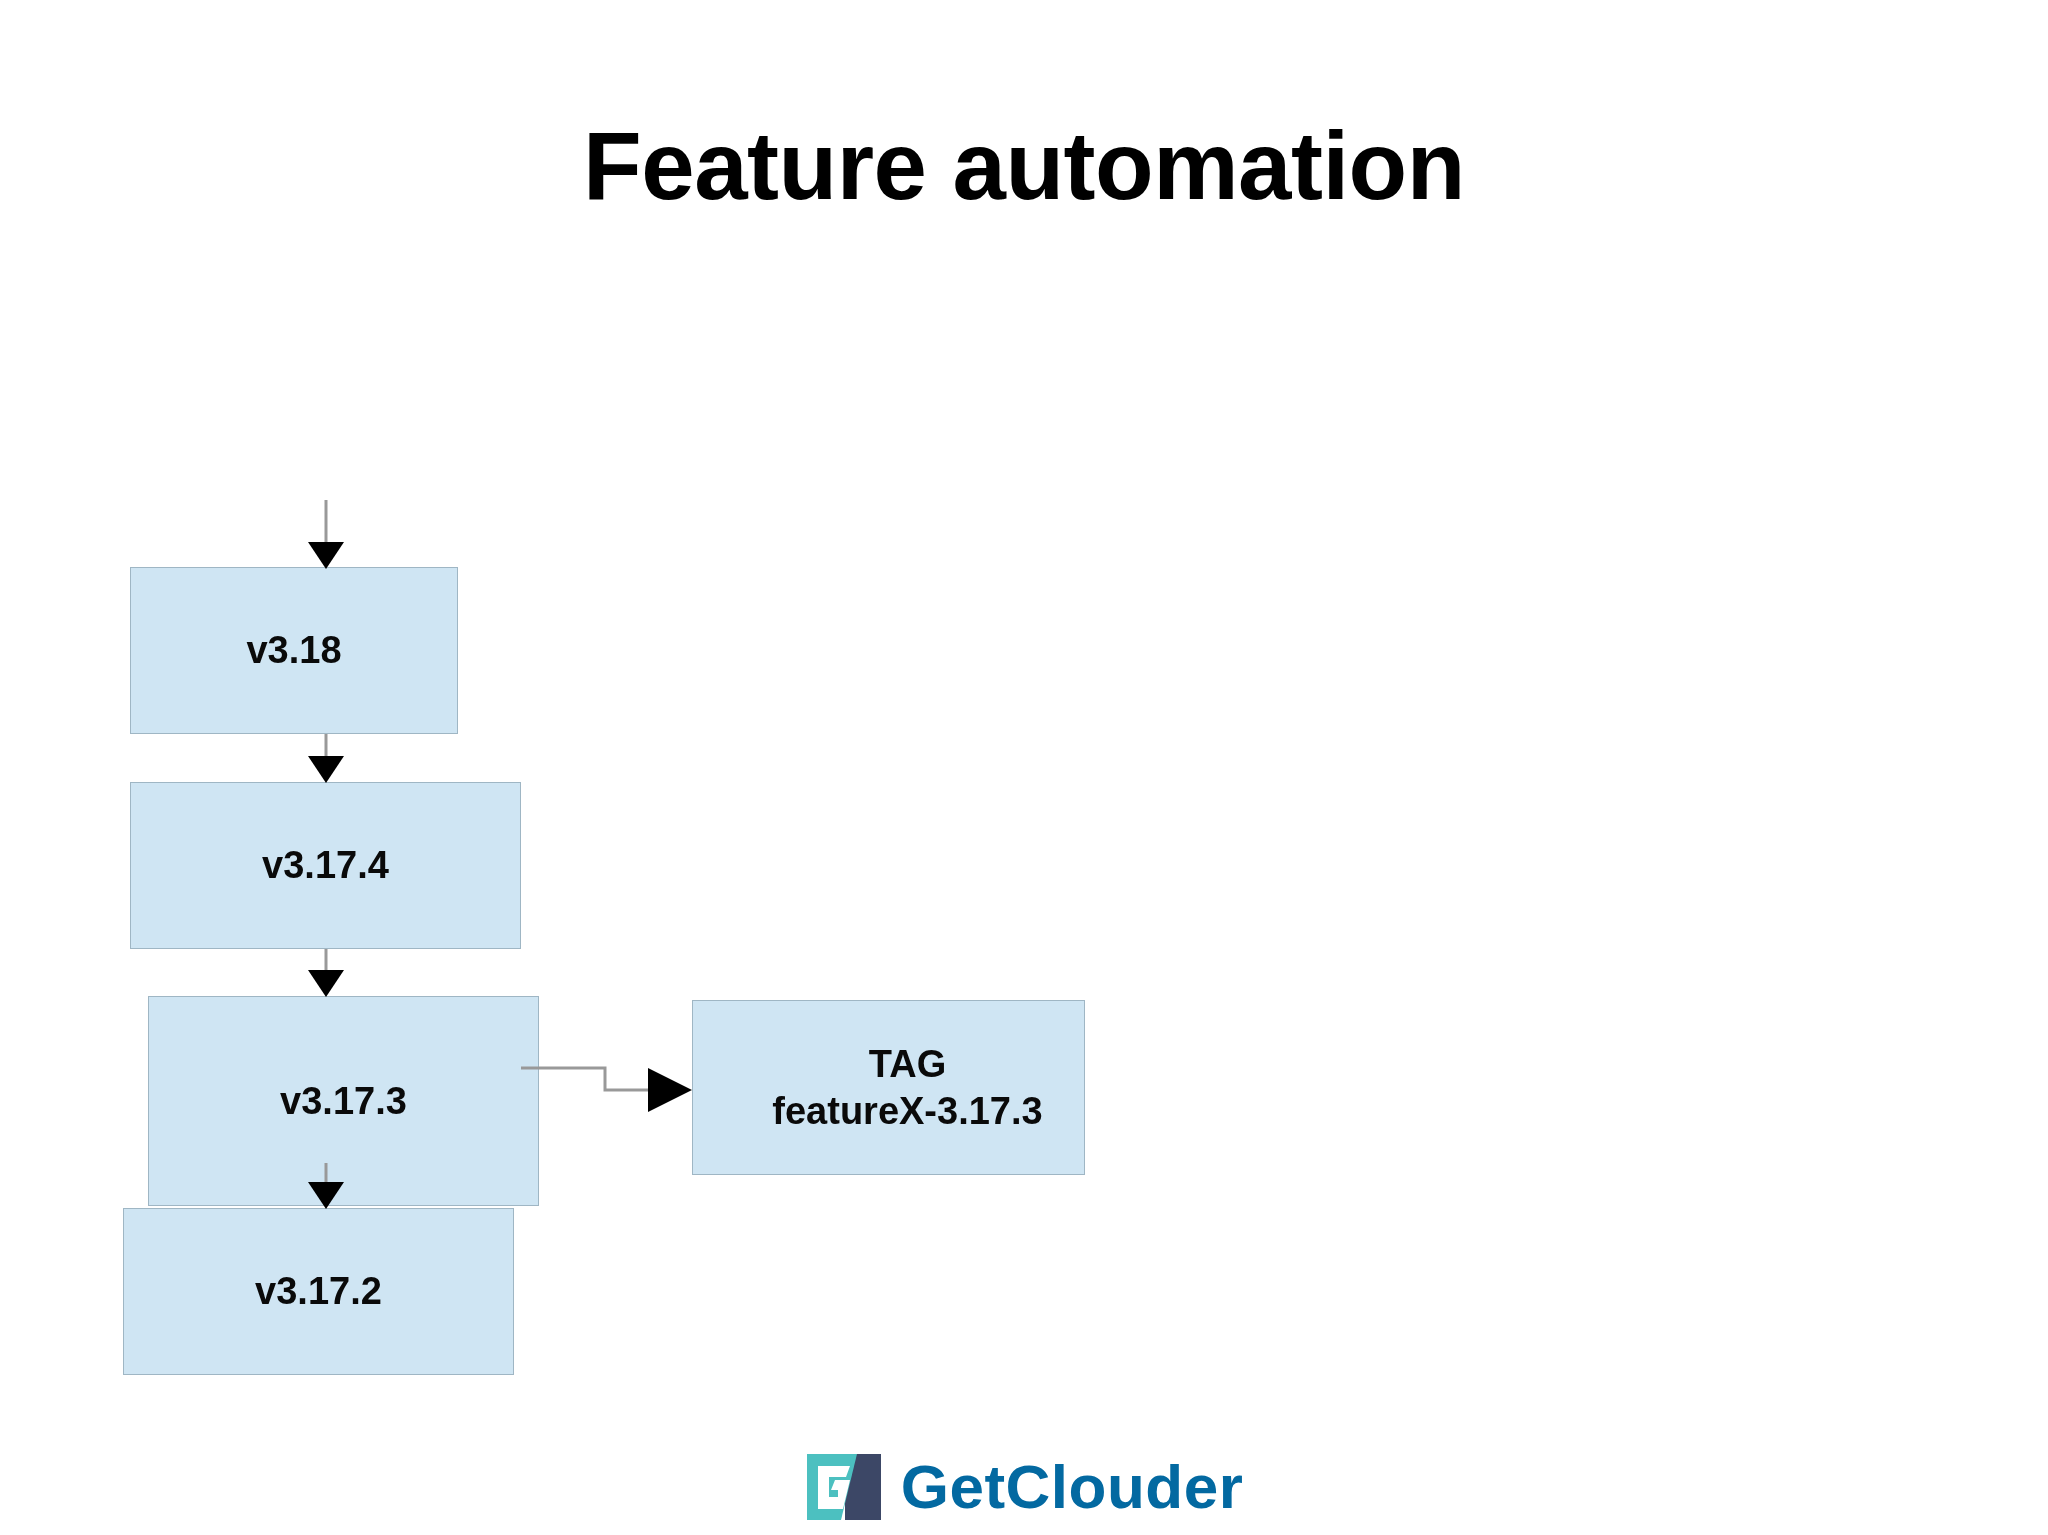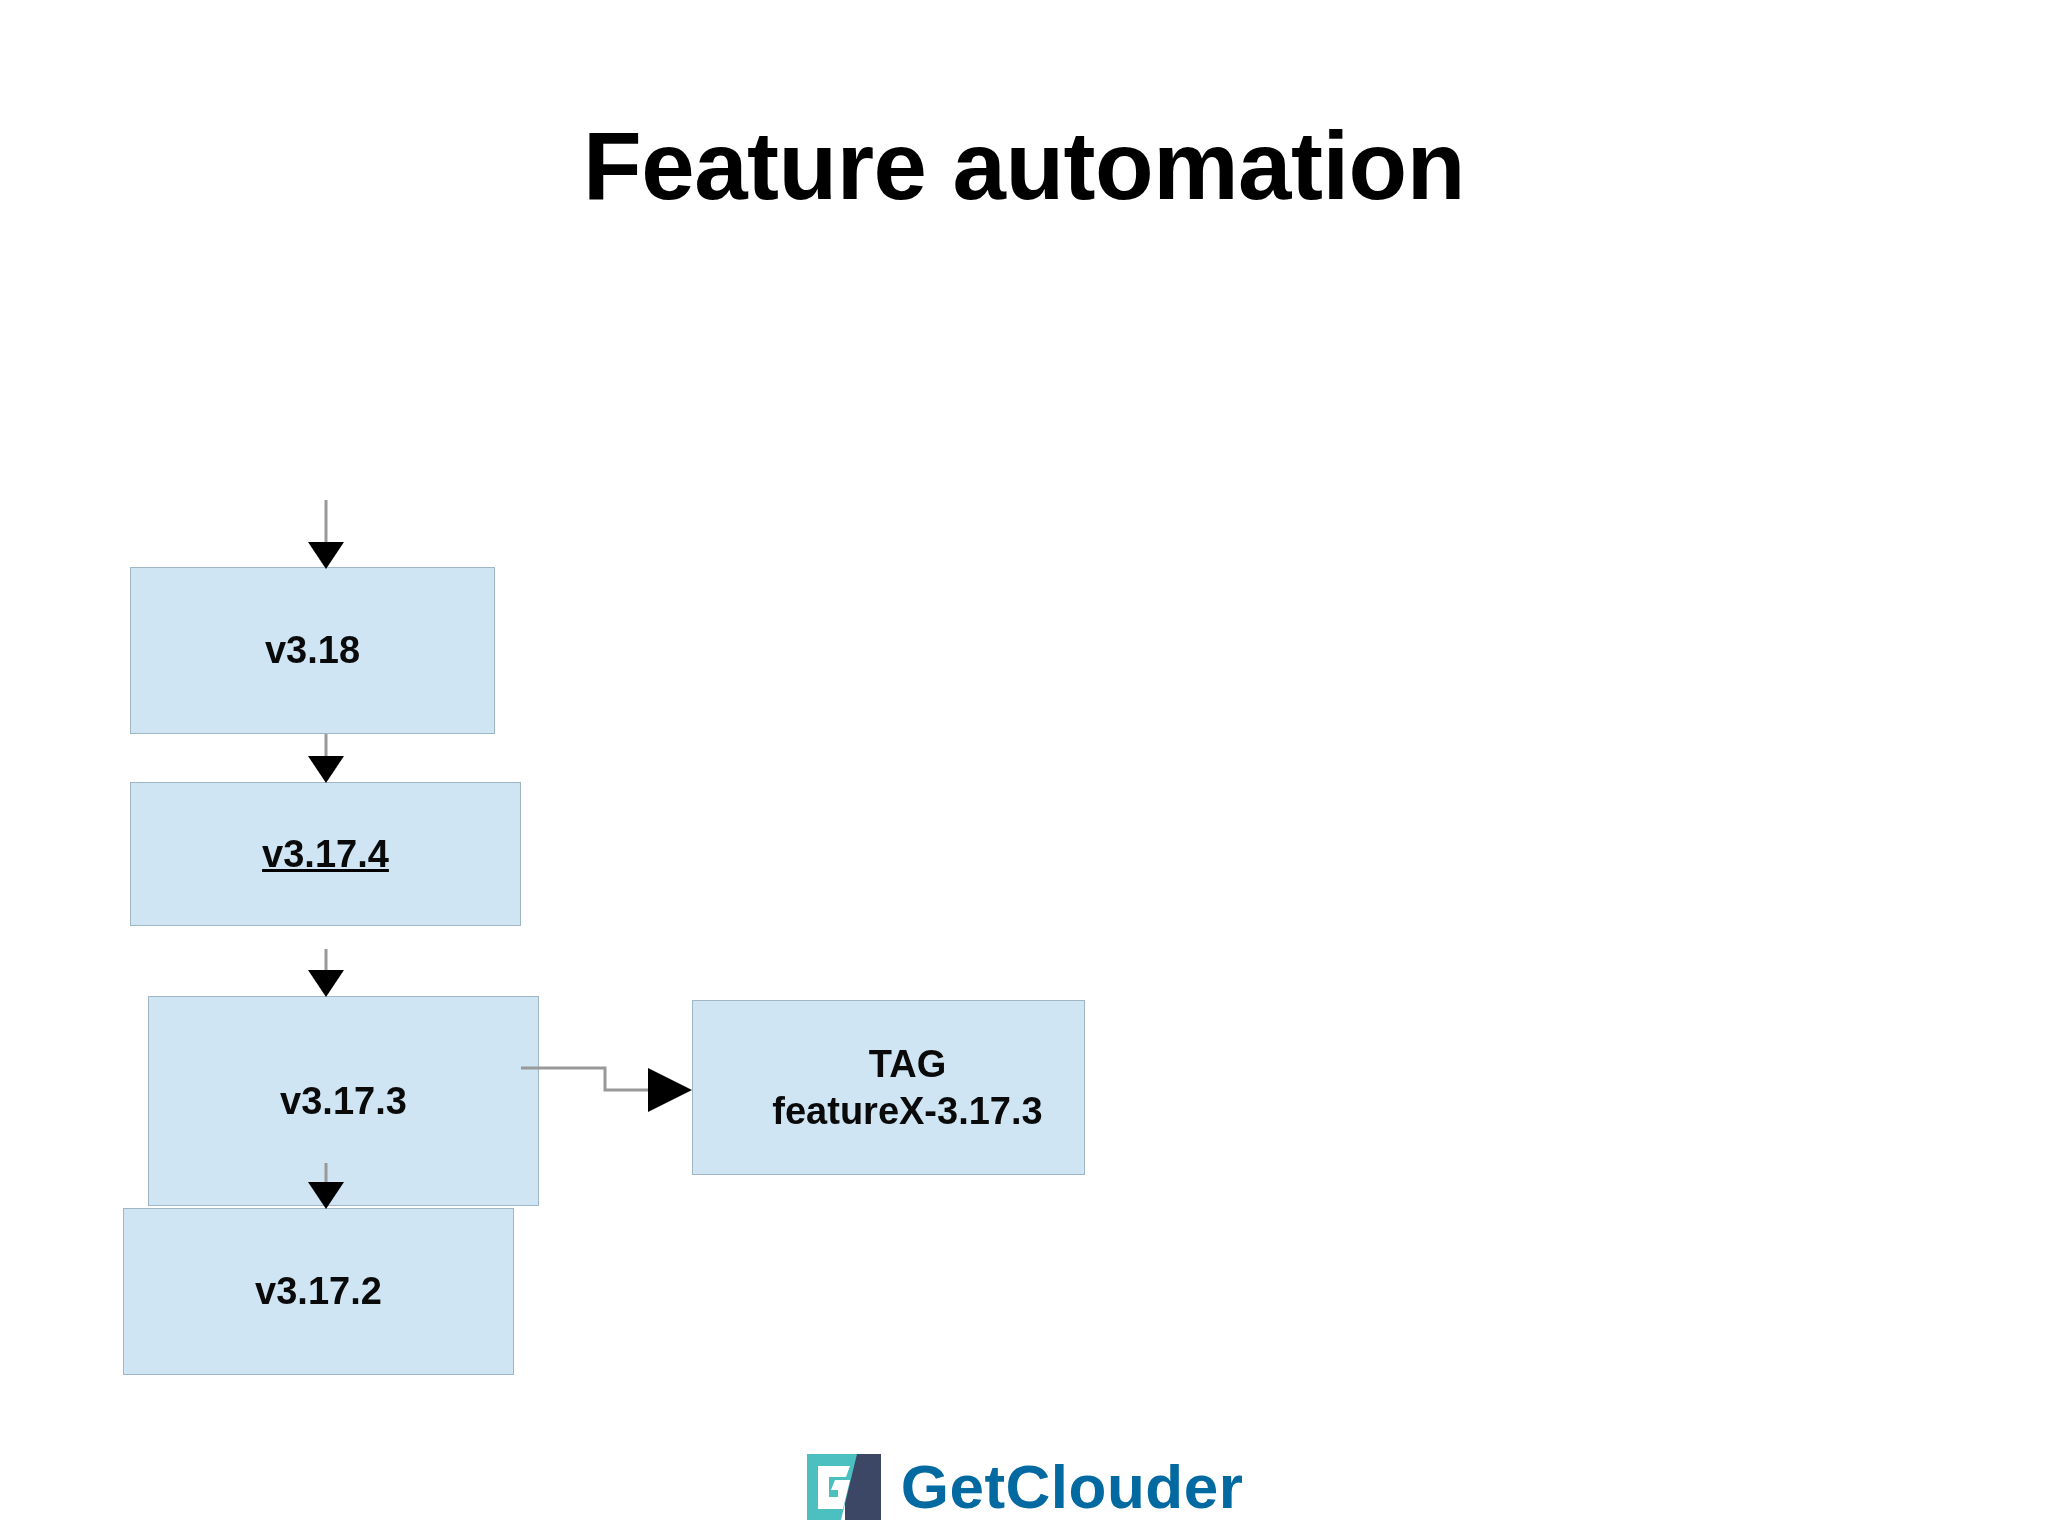--- a/index.html
+++ b/index.html
@@ -87,25 +87,25 @@
   }
 </style>
 </head>
 <body>
 
 <div id="slide">
 
   <div id="slide-title">Feature automation</div>
 
 
-  <div class="flow-box" style="left:130px; top:567px; width:365px; height:167px;">
+  <div class="flow-box" style="left:130px; top:567px; width:328px; height:167px;">
     <span class="box-label">v3.18</span>
   </div>
 
-  <div class="flow-box" style="left:130px; top:782px; width:391px; height:144px;text-decoration:underline;">
+  <div class="flow-box" style="left:130px; top:782px; width:391px; height:167px;">
     <span class="box-label">v3.17.4</span>
   </div>
 
   <div class="flow-box" style="left:148px; top:996px; width:391px; height:210px;">
     <span class="box-label">v3.17.3</span>
   </div>
 
   <div class="flow-box" style="left:123px; top:1208px; width:391px; height:167px;">
     <span class="box-label">v3.17.2</span>
   </div>

